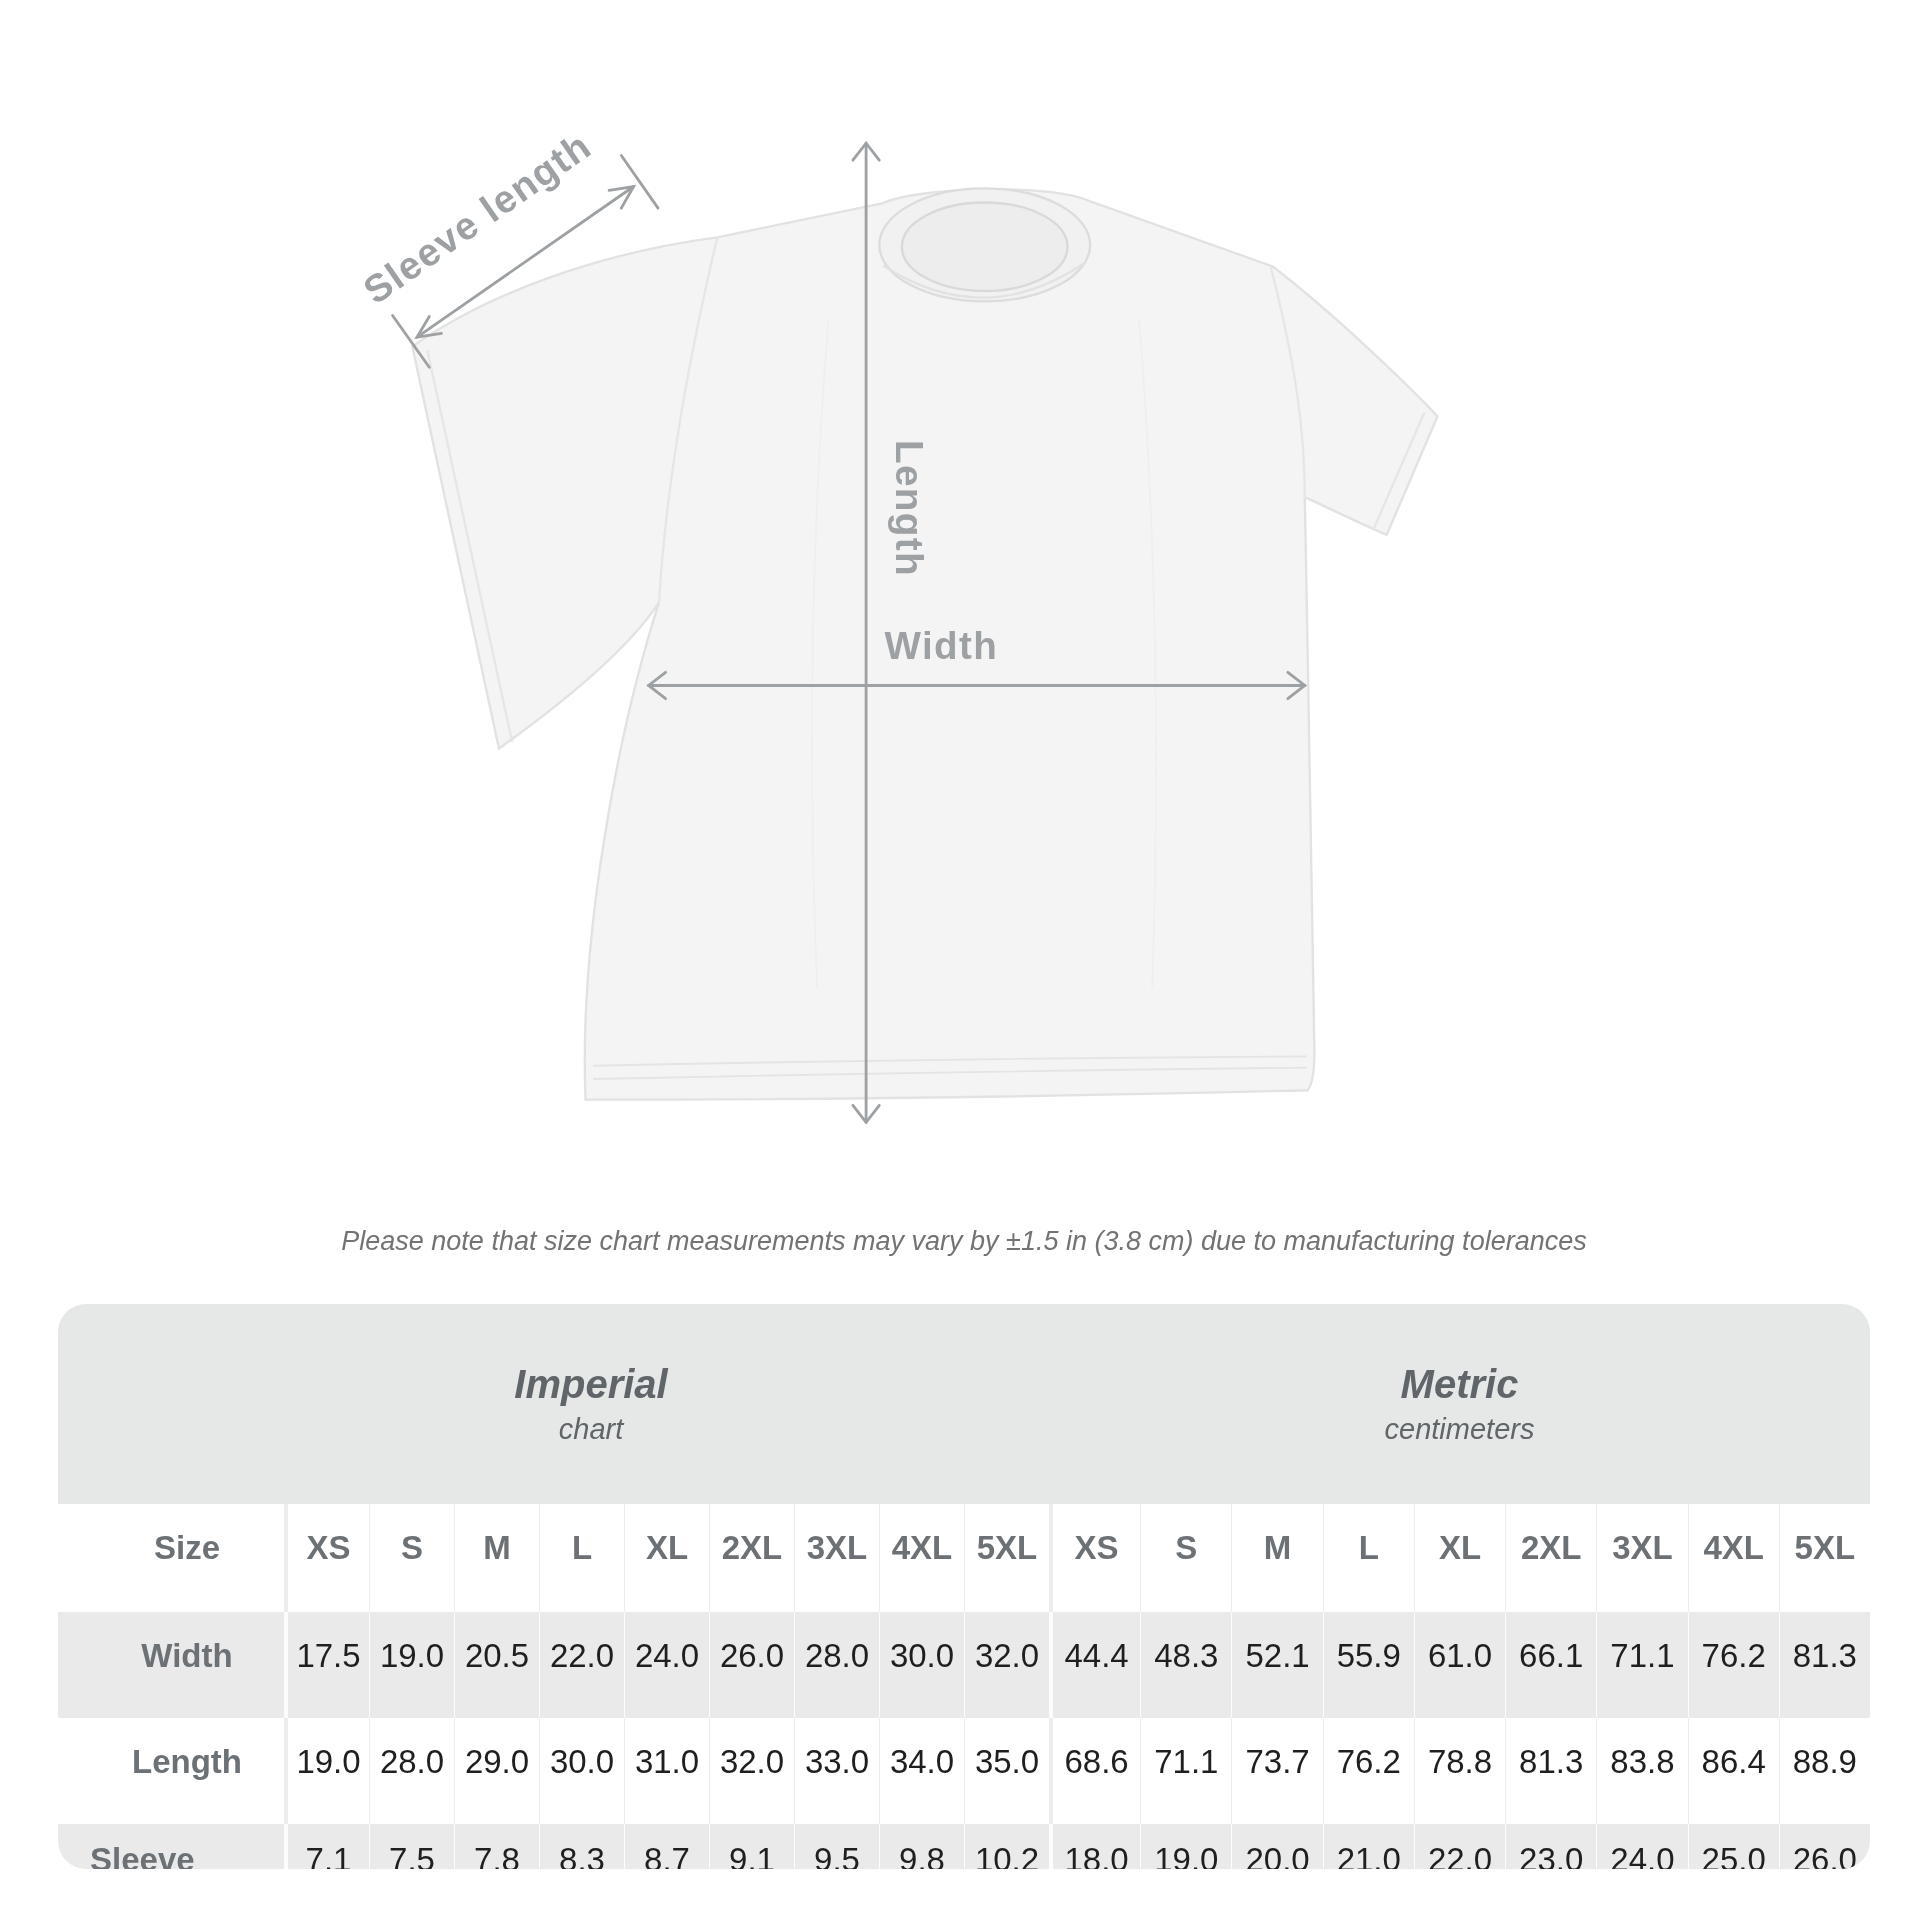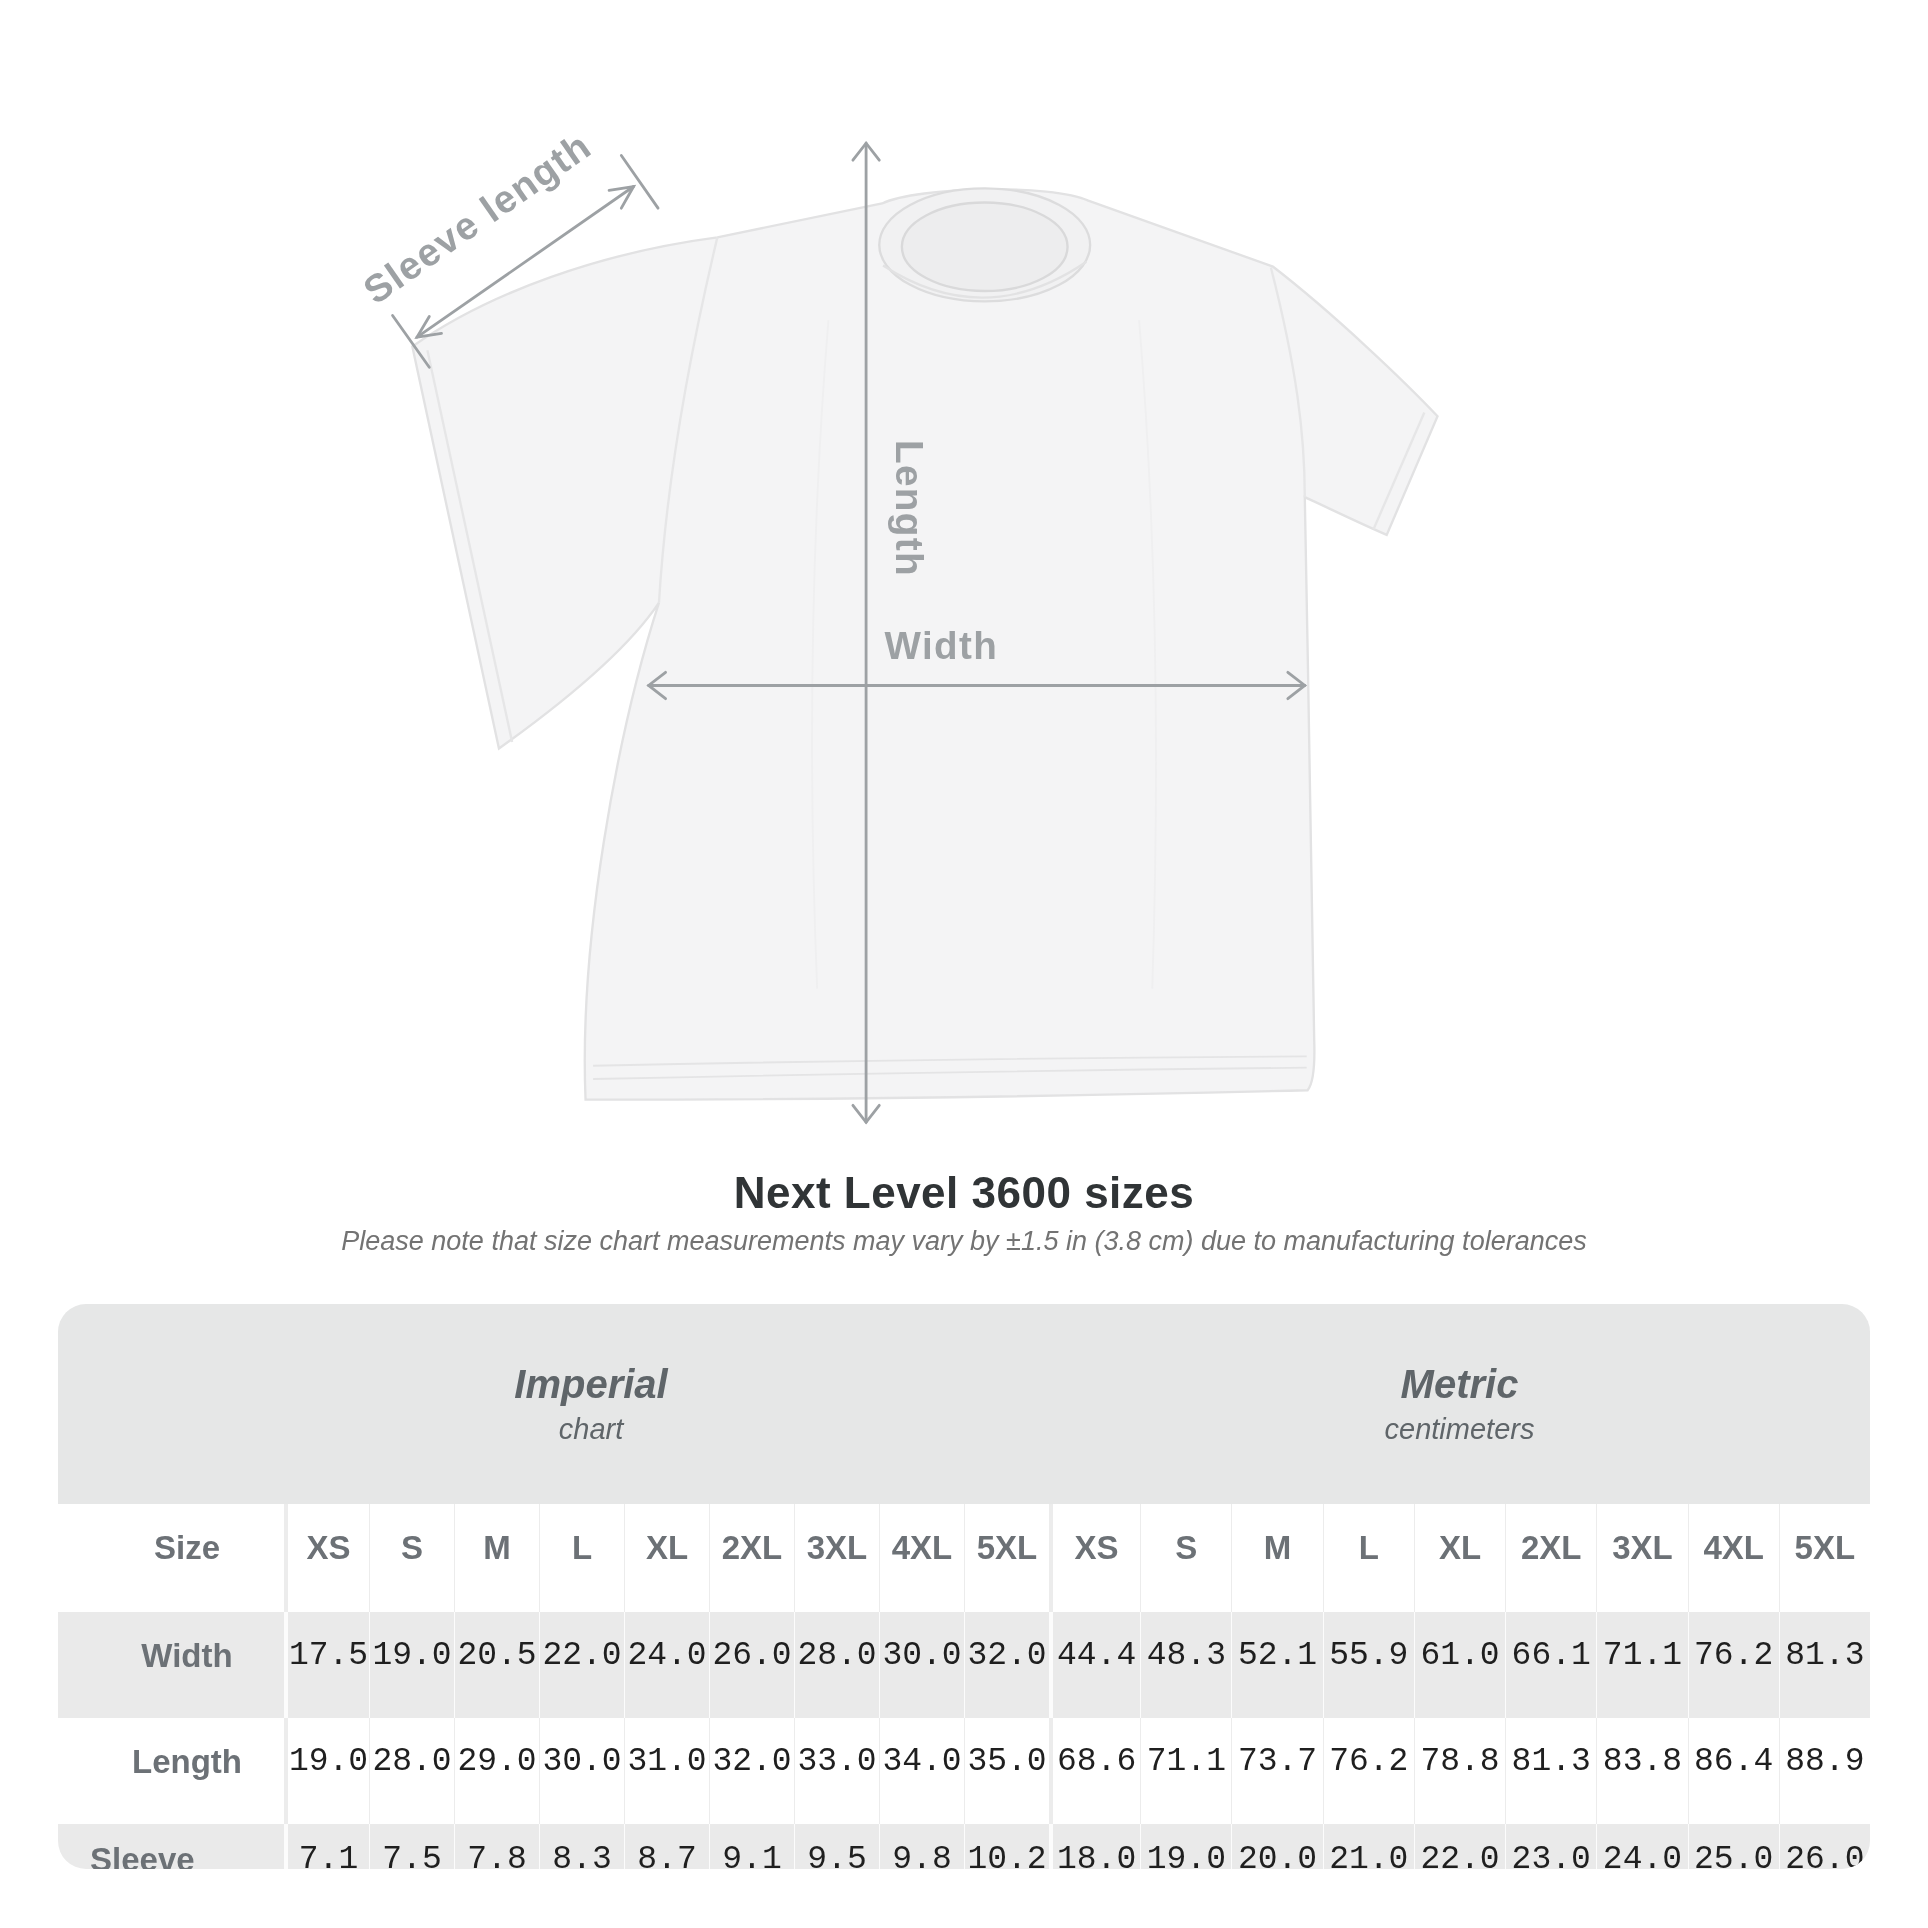--- a/index.html
+++ b/index.html
@@ -47,21 +47,21 @@
   .c{
     display:flex;justify-content:center;align-items:flex-start;
     padding-top:24.5px;font-size:33px;border-left:0.9px solid transparent;
   }
   #row-sleeve .c{padding-top:17px;}
   .r-white .c{border-left-color:#ececec;}
   .r-gray .c{border-left-color:#fcfcfc;border-left-width:1.9px;}
   .c:first-child{border-left:none !important;margin-left:32px;}
   .c.sep{border-left-width:4.7px !important;text-align:right;}
   .lbl{font-weight:bold;color:#6c7176;}
-  .num{color:#1f1f1f;font-family:Liberation Mono, monospace;}
+  .num{color:#1f1f1f;}
 </style>
 </head>
 <body>
 
 <div class="canvas">
 
   <svg width="1928" height="1177" viewBox="0 0 2048 1250">
 
     <g>
       <path d="M 937 216
@@ -112,21 +112,20 @@
         <path d="M 707 714 L 689 728 L 707 742"></path>
         <path d="M 1368 714 L 1386 728 L 1368 742"></path>
       </g>
     </g>
 
     <text transform="translate(515,243) rotate(-35)" text-anchor="middle">Sleeve length</text>
     <text transform="translate(952,540) rotate(90)" text-anchor="middle">Length</text>
     <text x="1000" y="700" text-anchor="middle">Width</text>
   </svg>
 
-  <div class="page-title">Next Level 3600 sizes</div>
   <div class="page-subtitle">Please note that size chart measurements may vary by ±1.5 in (3.8 cm) due to manufacturing tolerances</div>
 
   <div class="sizetable">
     <div class="band">
       <div class="bgroup imperial">
         <div class="bname">Imperial</div>
         <div class="bunit">chart</div>
       </div>
       <div class="bgroup metric">
         <div class="bname">Metric</div>

